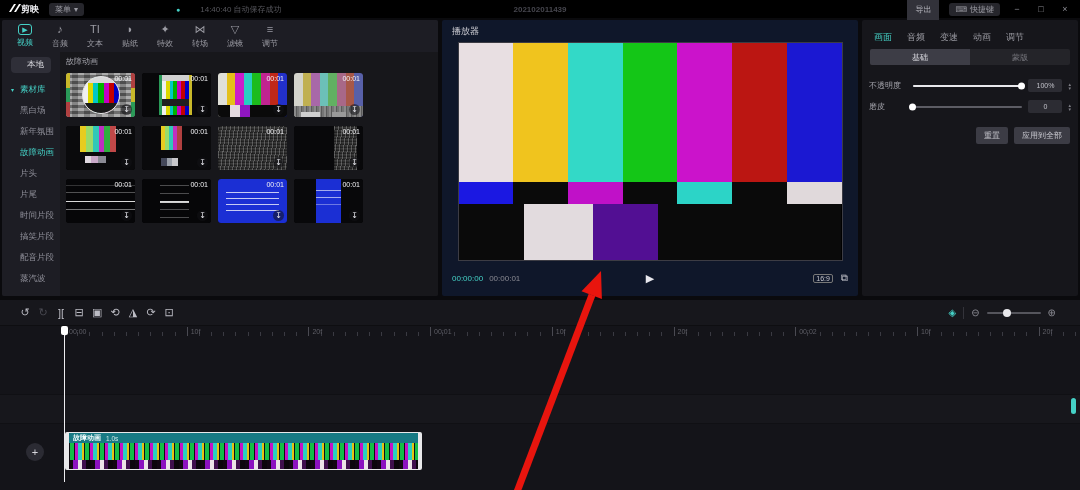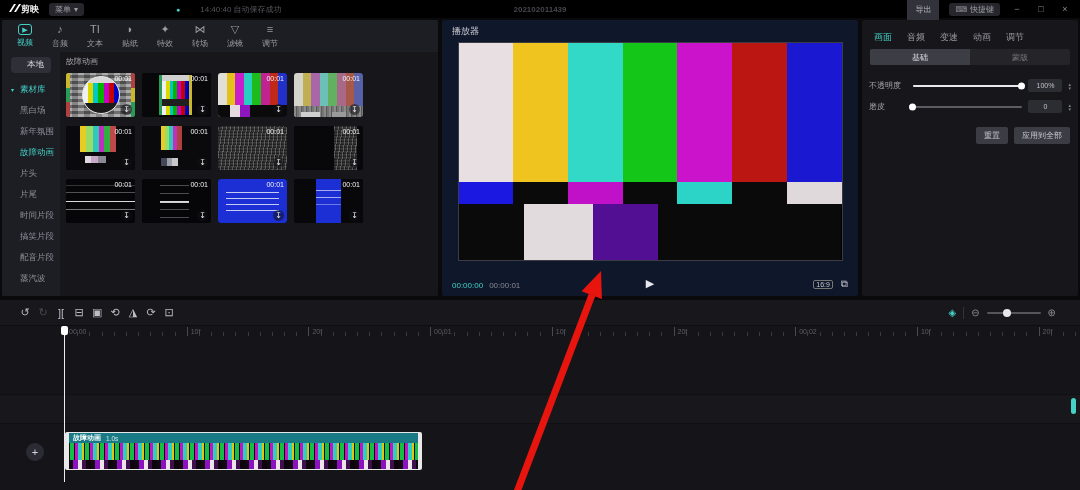--- a/index.html
+++ b/index.html
@@ -108,21 +108,21 @@
       background:repeating-linear-gradient(0deg, rgba(255,255,255,.75) 0 1.5px, rgba(0,0,0,0) 1.5px 6px); }
   .p-bluescreen-narrow { background:#08080a; }
   .p-bluescreen-narrow::before { content:""; position:absolute; left:32%; width:36%; top:0; bottom:0;
       background:
       repeating-linear-gradient(0deg, rgba(255,255,255,.6) 0 1px, rgba(0,0,0,0) 1px 7px) 0 30%/100% 40% no-repeat,
       linear-gradient(#1b2fd4,#1b2fd4); }
   
   .player-head { font-size:9px; color:#c8c8cf; padding:5px 10px 0; }
   #preview { width:385px; height:219px; margin:4px auto 0; display:flex; flex-direction:column; border:1px solid #3c3c44; background:#000; }
   .pv-row { display:flex; width:100%; }
-  .pcontrols { display:flex; align-items:flex-end; height:24px; margin-top:5px; padding:0 10px; font-size:8px; color:#8a8a92; position:relative; }
+  .pcontrols { display:flex; align-items:center; height:24px; margin-top:5px; padding:0 10px; font-size:8px; color:#8a8a92; position:relative; }
   .time-cur { color:var(--accent); margin-right:6px; }
   .play-btn { position:absolute; left:50%; transform:translateX(-50%); background:none; border:none; color:#e8e8ee; font-size:11px; cursor:pointer; }
   .pc-right { margin-left:auto; display:flex; align-items:center; gap:8px; }
   .ratio-chip { border:1px solid #777; border-radius:2px; padding:0 2px; font-size:7px; color:#c8c8cf; background:none; }
   .fs-btn { background:none; border:none; color:#c8c8cf; font-size:10px; }
   
   #inspector-tabs { display:flex; gap:15px; padding:2px 12px 0; font-size:9px; height:20px; }
   .rtab { color:#9a9aa2; background:none; border:none; font-size:9px; cursor:pointer; }
   .rtab.active { color:var(--accent); }
   #subtabs { display:flex; margin:3px 8px 10px; height:16px; background:#242429; border-radius:2px; overflow:hidden; font-size:8px; }

